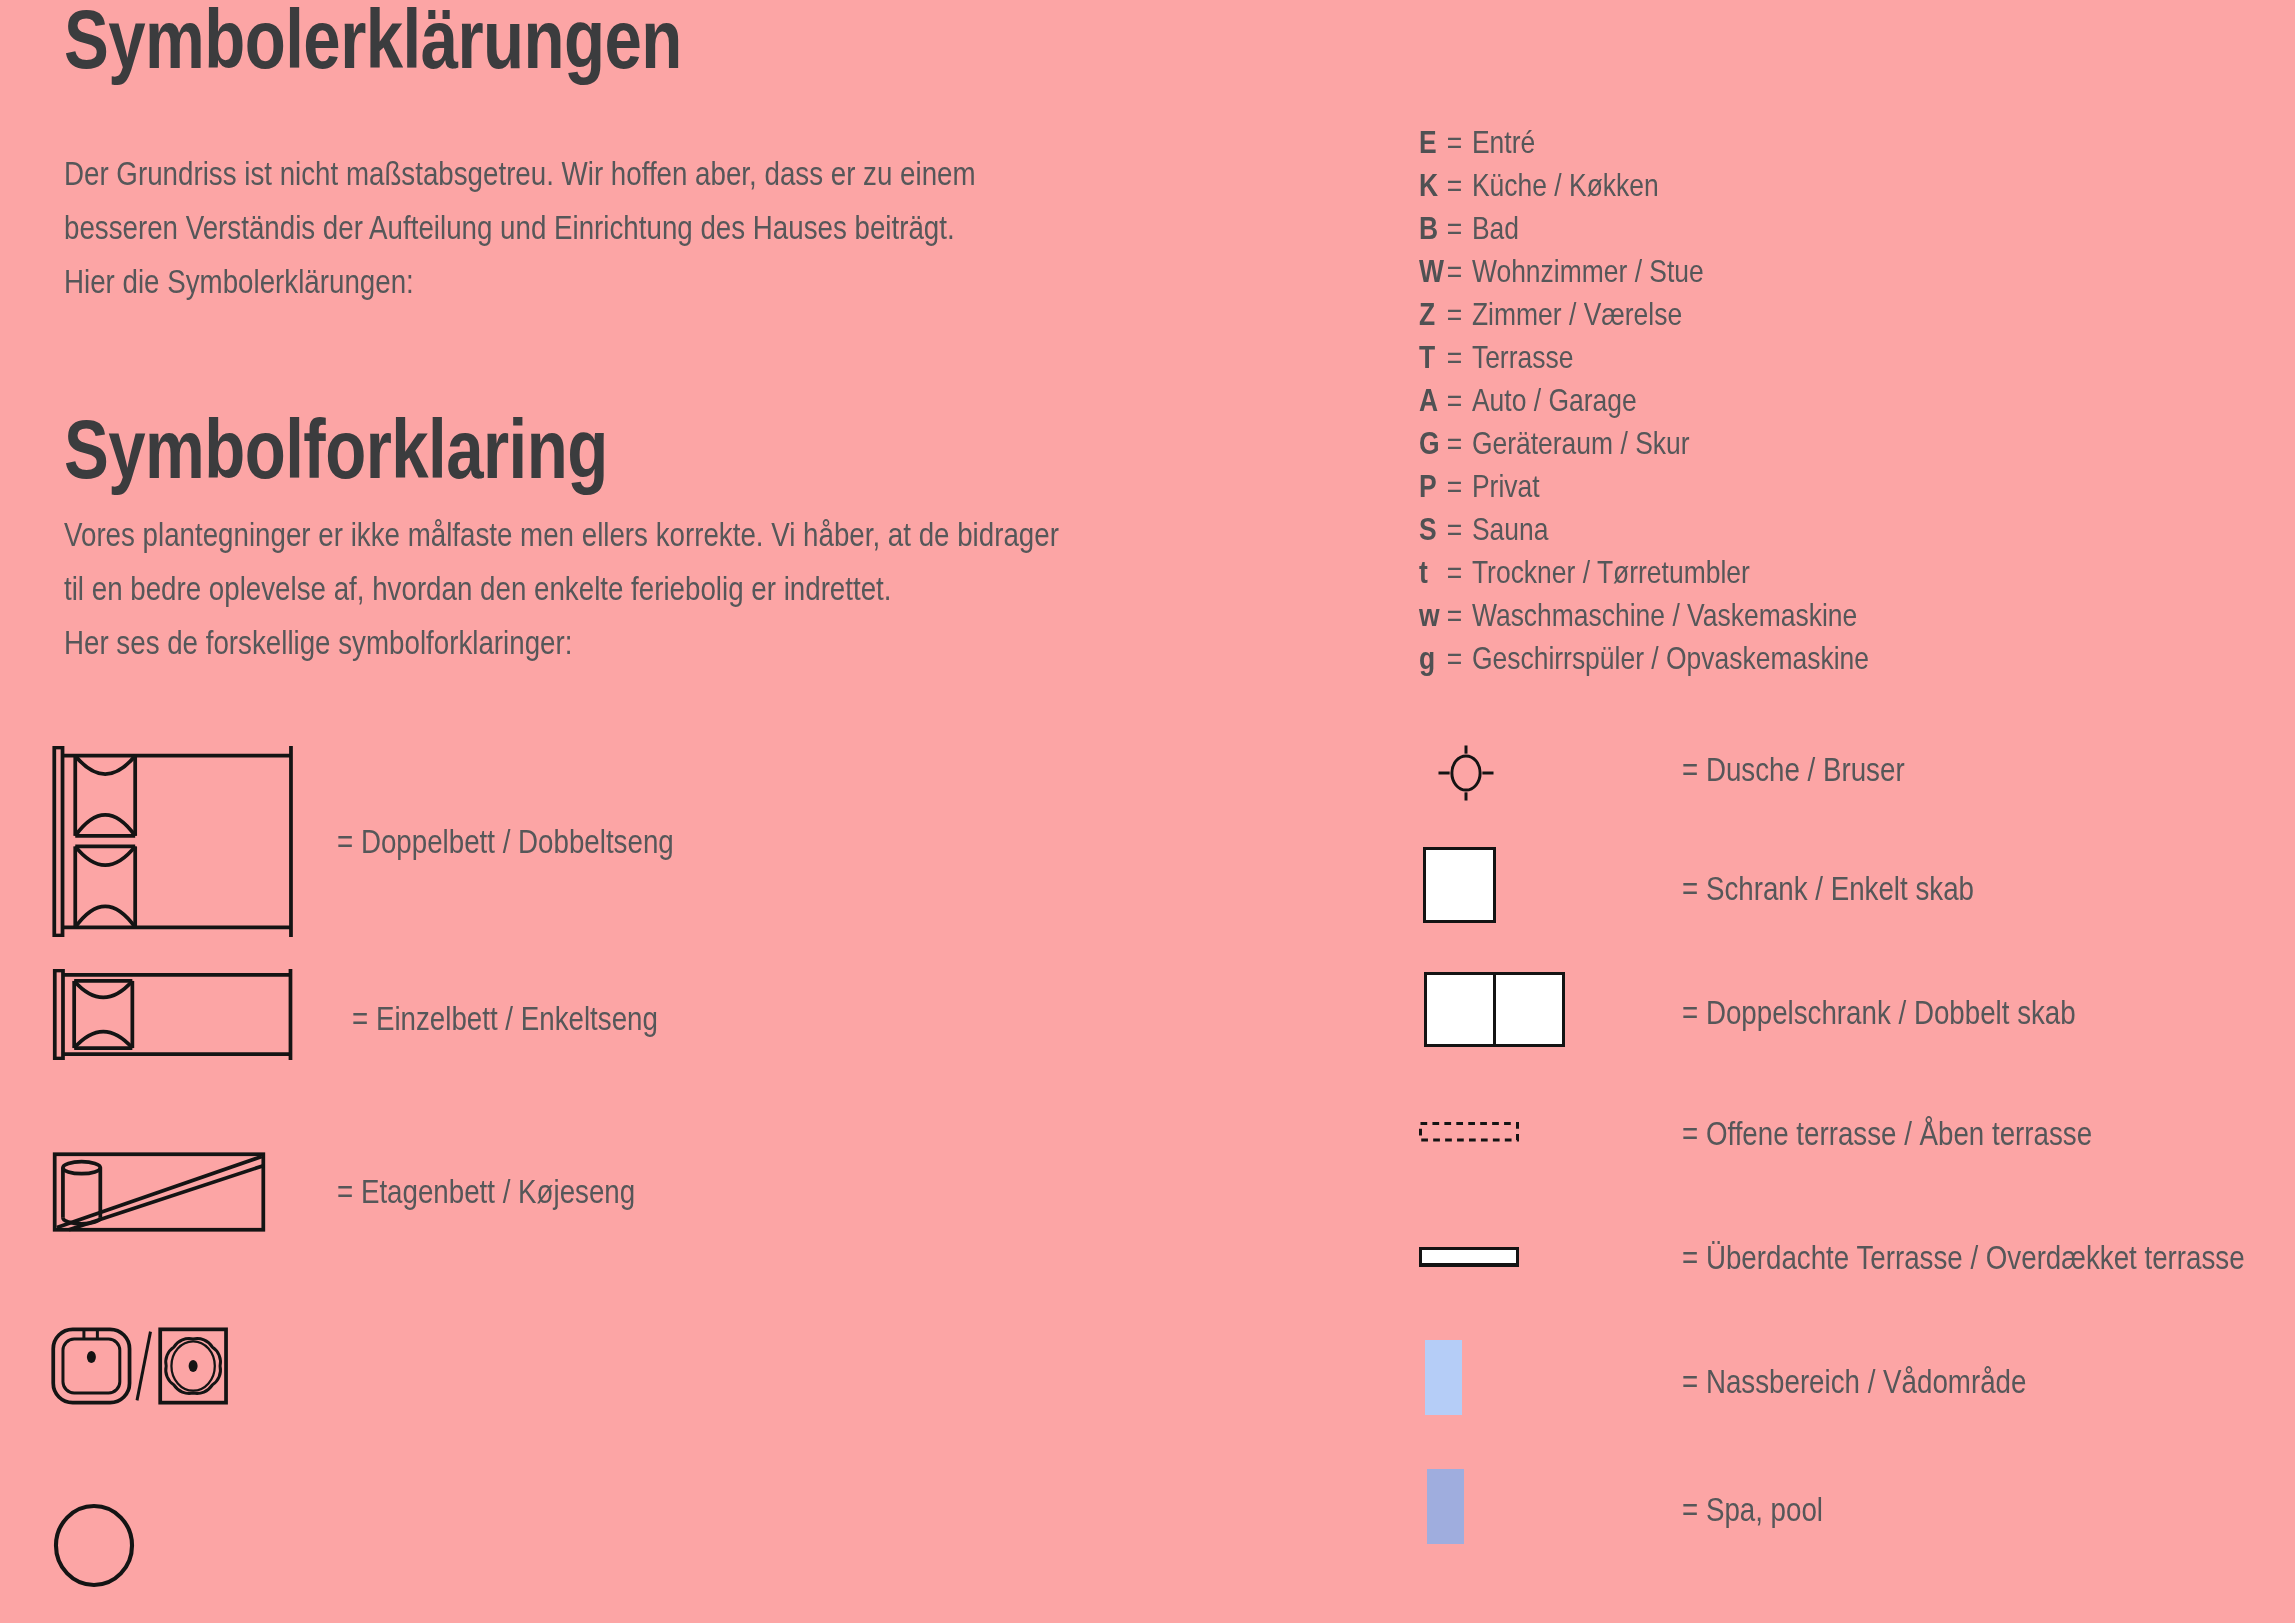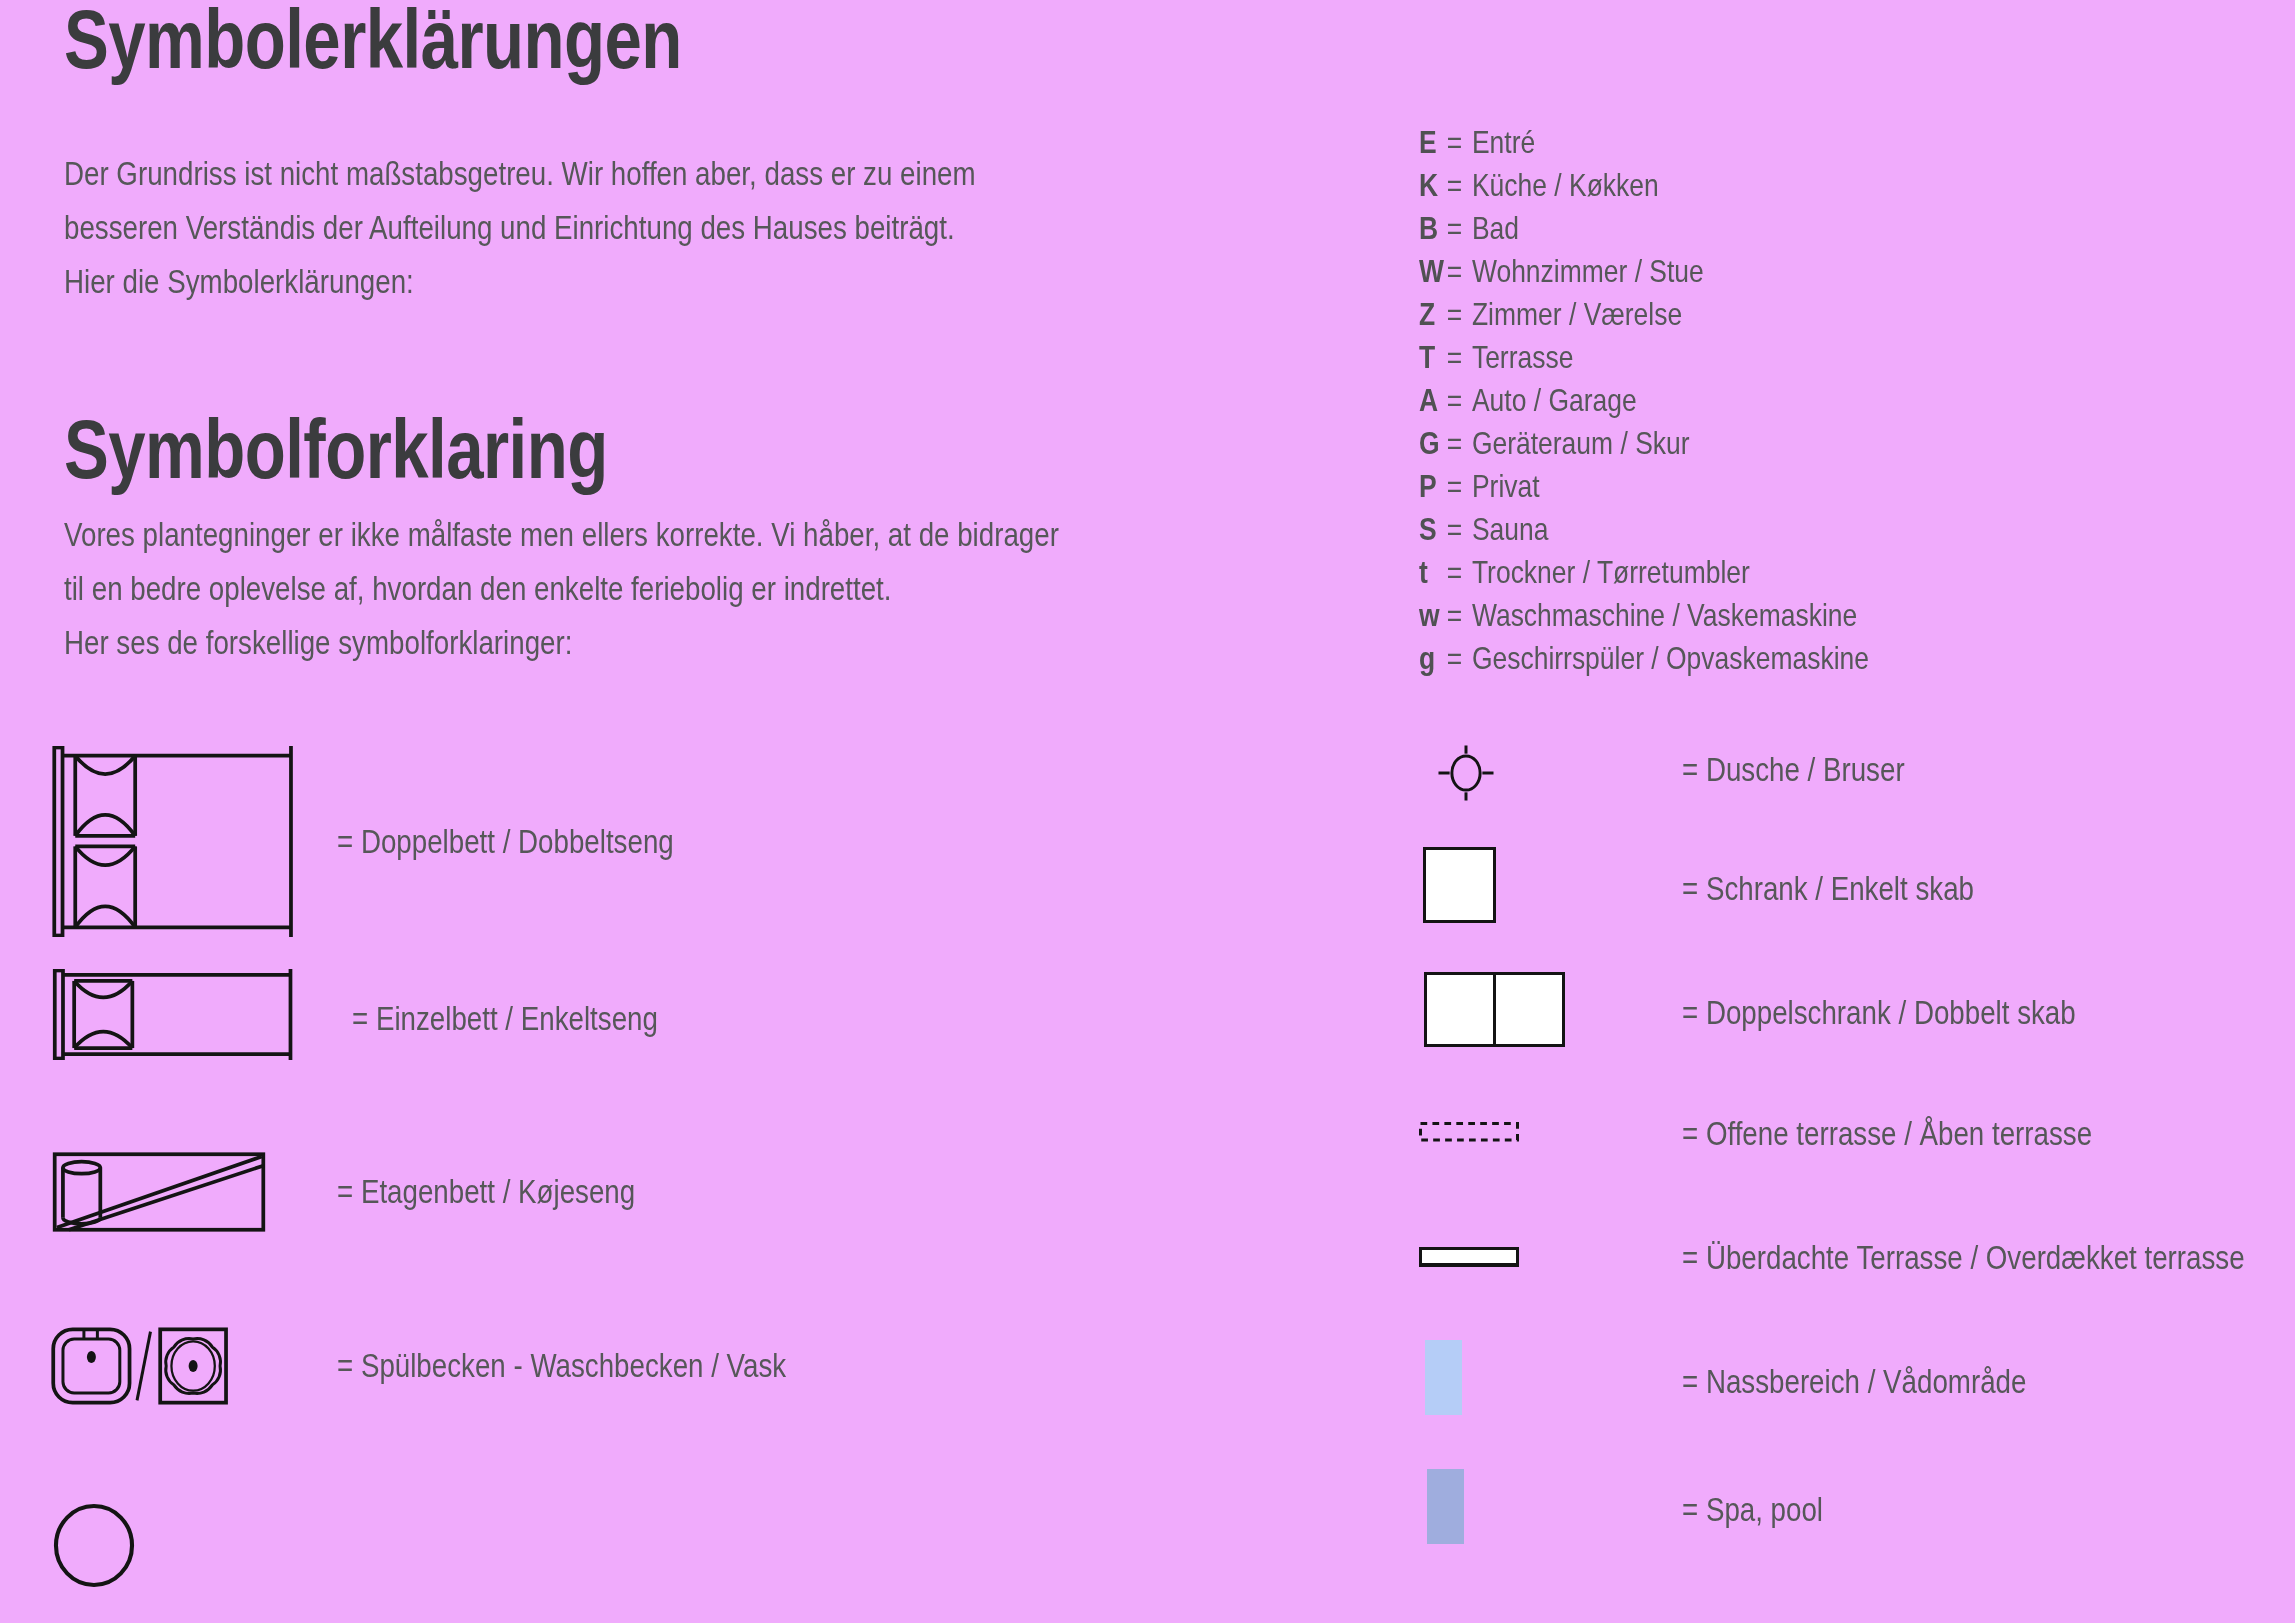--- a/index.html
+++ b/index.html
@@ -1,19 +1,19 @@
 <!DOCTYPE html>
 <html style="font-size:12px"><head>
 <meta charset="utf-8">
 <style>
   html,body { margin:0; padding:0; background:#ffffff; }
   #canvas {
     position:relative;
     width:2295px; height:1623px;
-    background:#f0abfc;
+    background:#fca5a5;
     font-family:"Liberation Sans", sans-serif;
     color:#565759;
     overflow:hidden;
   }
   .abs { position:absolute; }
   
   .cond  { display:inline-block; transform:scaleX(0.84); transform-origin:0 0; white-space:nowrap; }
   .cond-c{ display:inline-block; transform:scaleX(0.84); transform-origin:0 50%; white-space:nowrap; }
   h1,h2 {
     margin:0; font-weight:700; color:#3b3c3e;
@@ -203,23 +203,20 @@
     <rect x="16" y="16" width="76" height="72" rx="15" ry="15" stroke-width="4"></rect>
     <line x1="44" y1="4" x2="44" y2="16" stroke-width="4"></line>
     <line x1="62" y1="4" x2="62" y2="16" stroke-width="4"></line>
     <ellipse cx="54" cy="40" rx="6" ry="8" fill="#141414" stroke="none"></ellipse>
     <line x1="133" y1="6" x2="115" y2="98" stroke-width="4"></line>
     <rect x="146" y="3" width="88" height="98"></rect>
     <path stroke-width="4" d="M226,52 A24 24 0 0 1 215.5,77.5 A24 24 0 0 1 190,88 A24 24 0 0 1 164.5,77.5 A24 24 0 0 1 154,52 A24 24 0 0 1 164.5,26.5 A24 24 0 0 1 190,16 A24 24 0 0 1 215.5,26.5 A24 24 0 0 1 226,52 Z"></path>
     <ellipse cx="190" cy="52" rx="29" ry="33" stroke-width="3"></ellipse>
     <ellipse cx="190" cy="52" rx="6" ry="8" fill="#141414" stroke="none"></ellipse>
   </svg>
-  <div class="abs sym-label" style="left:337px; top:1346px;">
-    <span class="cond-c">= Spülbecken - Waschbecken / Vask</span>
-  </div>
 
   <svg class="abs sym" style="left:52px; top:1503px;" width="84" height="85" viewBox="0 0 112 114" fill="none" stroke="#141414" stroke-width="5.5">
     <ellipse cx="56" cy="57" rx="51" ry="53"></ellipse>
   </svg>
 
   <svg class="abs sym" style="left:1436px; top:744px;" width="60" height="58" viewBox="0 0 80 78" fill="none" stroke="#141414" stroke-width="4">
     <ellipse cx="40" cy="39" rx="19" ry="23"></ellipse>
     <line x1="40" y1="2" x2="40" y2="13"></line>
     <line x1="40" y1="65" x2="40" y2="76"></line>
     <line x1="3" y1="39" x2="18" y2="39"></line>

